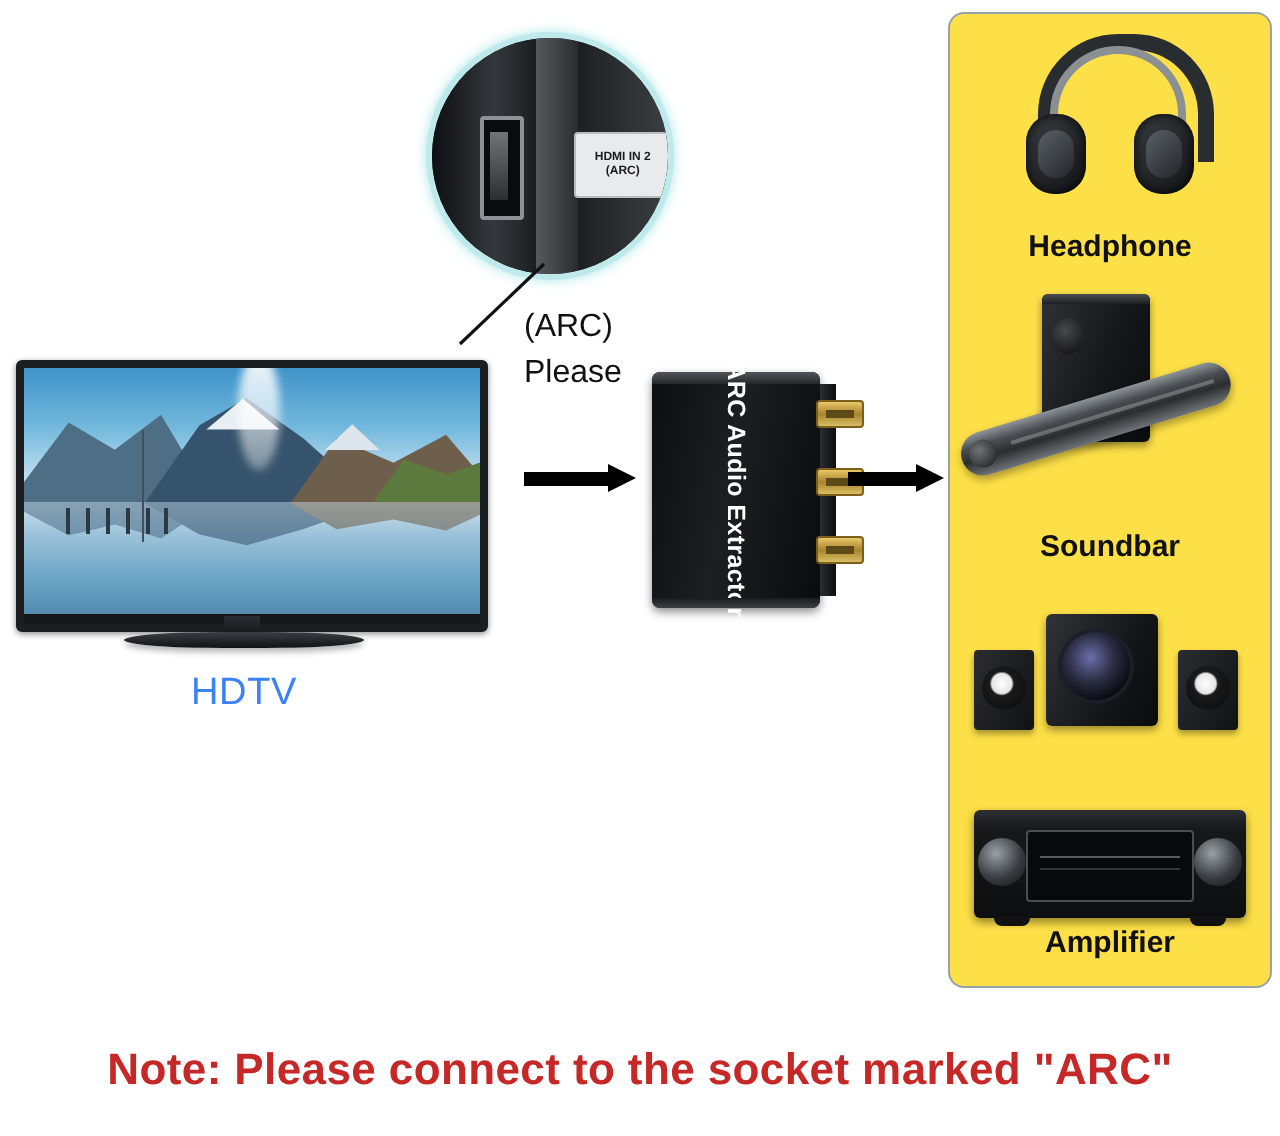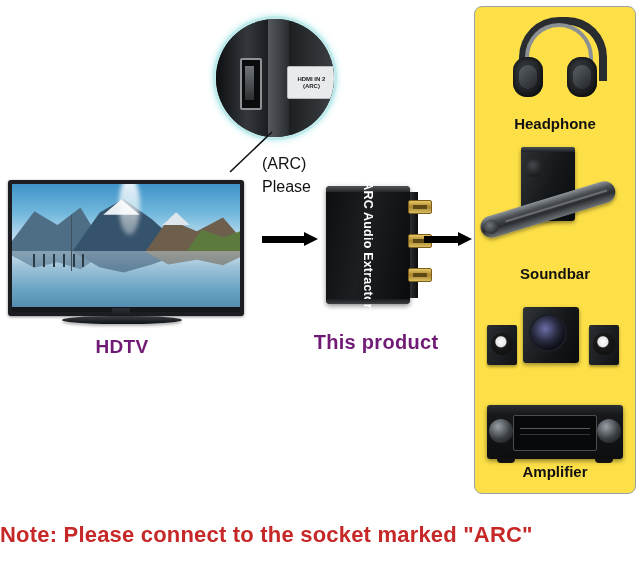--- a/index.html
+++ b/index.html
@@ -4,21 +4,21 @@
 <style>
   html,body{margin:0;padding:0;}
   body{
     width:640px;height:568px;background:#ffffff;overflow:hidden;
     font-family:"Liberation Sans", sans-serif;position:relative;
   }
   .stage{position:absolute;left:0;top:0;width:640px;height:568px;}
 
   
   .abs{position:absolute;}
-  .lbl{font-weight:bold;color:#701a75;text-align:center;letter-spacing:.3px;}
+  .lbl{font-weight:normal;color:#3b82f6;text-align:center;letter-spacing:.3px;}
 
   
   #tv{left:8px;top:180px;width:228px;height:128px;
       border:4px solid #1b1d20;border-radius:3px;background:#111;
       box-shadow:0 1px 3px rgba(0,0,0,.45);overflow:hidden;}
   #tv .screen{position:absolute;inset:0;overflow:hidden;}
   .sky{position:absolute;left:0;top:0;width:100%;height:52%;
        background:linear-gradient(180deg,#3f93c9 0%,#74b9dd 45%,#bcdcee 80%,#dceaf2 100%);}
   .water{position:absolute;left:0;top:52%;width:100%;height:48%;
        background:linear-gradient(180deg,#cfe3ef 0%,#9fc4da 25%,#6ea6c6 60%,#4d86ab 100%);}
@@ -179,21 +179,21 @@
       background:rgba(180,190,200,.45);box-shadow:0 6px 0 rgba(180,190,200,.25);}
   .amp .knob{position:absolute;top:14px;width:24px;height:24px;border-radius:50%;
       background:radial-gradient(circle at 38% 32%,#9aa0a6,#3a3e42 55%,#111315);}
   .amp .kL{left:2px;} .amp .kR{right:2px;}
   .amp .feet{position:absolute;bottom:-4px;width:18px;height:5px;background:#111;
       border-radius:0 0 4px 4px;}
   .amp .fL{left:10px;} .amp .fR{right:10px;}
   #lbl-amplifier{top:456px;}
 
   
-  #note{left:0;top:522px;width:640px;text-align:left;
+  #note{left:0;top:522px;width:640px;text-align:center;
       font-size:22px;font-weight:bold;color:#C62828;letter-spacing:.2px;}
 </style>
 </head>
 <body>
 
 <div class="stage">
 
   <div class="abs" id="tv">
     <div class="screen">
       <div class="sky"></div>
@@ -253,21 +253,20 @@
 
   <div class="abs" id="product">
     <div id="product-text">ARC Audio Extractor</div>
   </div>
   <div class="abs" style="left:326px;top:186px;width:110px;height:118px">
     <div class="prodside"></div>
     <div class="rca rca1"></div>
     <div class="rca rca2"></div>
     <div class="rca rca3"></div>
   </div>
-  <div class="abs lbl" id="product-label">This product</div>
 
   <div class="arrow" id="arrow2">
     <div class="bar"></div>
       <div class="head"></div>
   </div>
 
   <div class="abs" id="devices">
 
     <div class="hp">
       <div class="band"></div>

